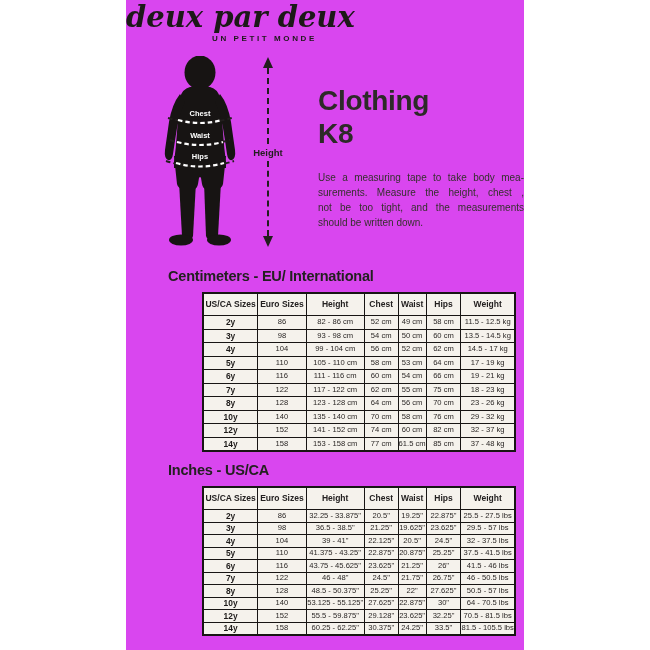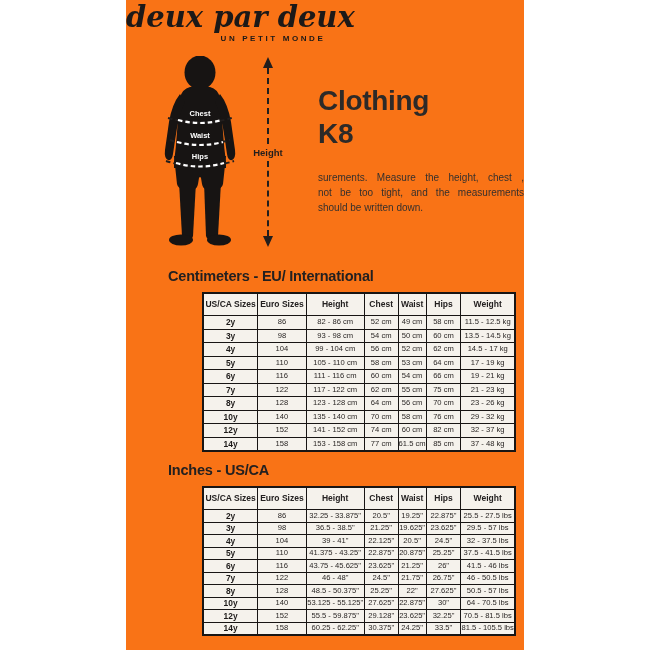--- a/index.html
+++ b/index.html
@@ -4,34 +4,34 @@
 <style>
   html,body{margin:0;padding:0;}
   body{
     width:650px;height:650px;position:relative;overflow:hidden;
     background:#ffffff;
     font-family:"Liberation Sans", sans-serif;
     color:#242021;
   }
   .card{
     position:absolute;left:126px;top:0;width:398px;height:650px;
-    background:#f97316;
+    background:#d946ef;
   }
   
   .brand-script{
     position:absolute;left:0;top:0;width:224px;
     text-align:center;
     font-family:"DejaVu Serif", serif;
     font-style:italic;font-weight:bold;
     font-size:29px;letter-spacing:0px;color:#1c1918;
     white-space:nowrap;
   }
   .brand-sub{
     position:absolute;left:86px;top:34px;width:122px;
-    text-align:center;font-size:8px;font-weight:bold;
+    text-align:left;font-size:8px;font-weight:bold;
     letter-spacing:2.6px;color:#1c1918;white-space:nowrap;
   }
   
   .figure-svg{position:absolute;left:30px;top:56px;}
   .height-arrow{
     position:absolute;left:130px;top:57px;width:24px;height:190px;
     display:flex;flex-direction:column;align-items:center;
   }
   .height-arrow .dash{flex:1;width:0;border-left:2px dashed #221e1d;}
   .tri-up{width:0;height:0;border-left:5px solid transparent;border-right:5px solid transparent;border-bottom:11px solid #221e1d;}
@@ -125,20 +125,21 @@
     <div class="dash"></div>
     <div class="tri-down"></div>
   </div>
 
   <div class="page-title">
     <span>Clothing</span>
     <span>K8</span>
   </div>
 
   <div class="intro">
+    <span>Use a measuring tape to take body mea-</span>
     <span>surements. Measure the height, chest ,</span>
     <span>not be too tight, and the measurements</span>
     <span>should be written down.</span>
   </div>
 
   <div class="section-heading heading-cm">Centimeters - EU/ International</div>
   <div class="table-wrap wrap-cm">
       <table>
         <thead>
           <tr>
@@ -197,21 +198,21 @@
             <td>66 cm</td>
             <td>19 - 21 kg</td>
           </tr>
           <tr>
             <td>7y</td>
             <td>122</td>
             <td>117 - 122 cm</td>
             <td>62 cm</td>
             <td>55 cm</td>
             <td>75 cm</td>
-            <td>21 - 23 kg</td>
+            <td>18 - 23 kg</td>
           </tr>
           <tr>
             <td>8y</td>
             <td>128</td>
             <td>123 - 128 cm</td>
             <td>64 cm</td>
             <td>56 cm</td>
             <td>70 cm</td>
             <td>23 - 26 kg</td>
           </tr>

